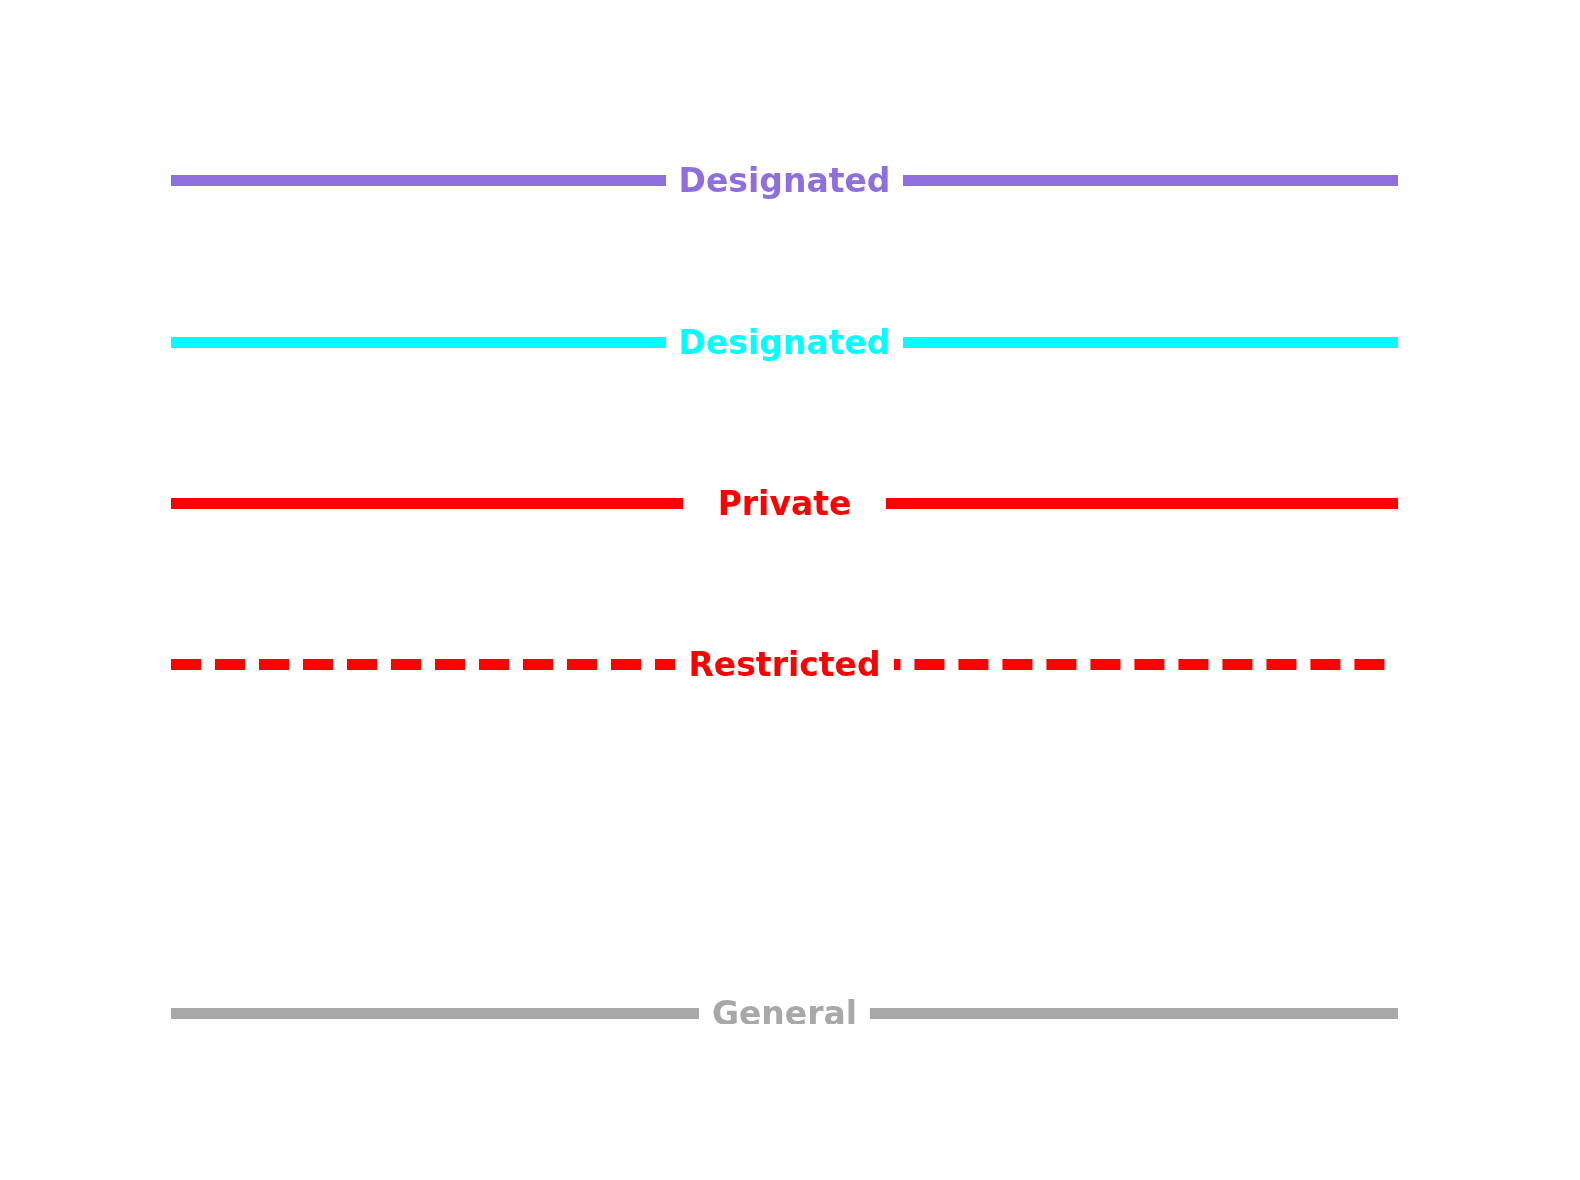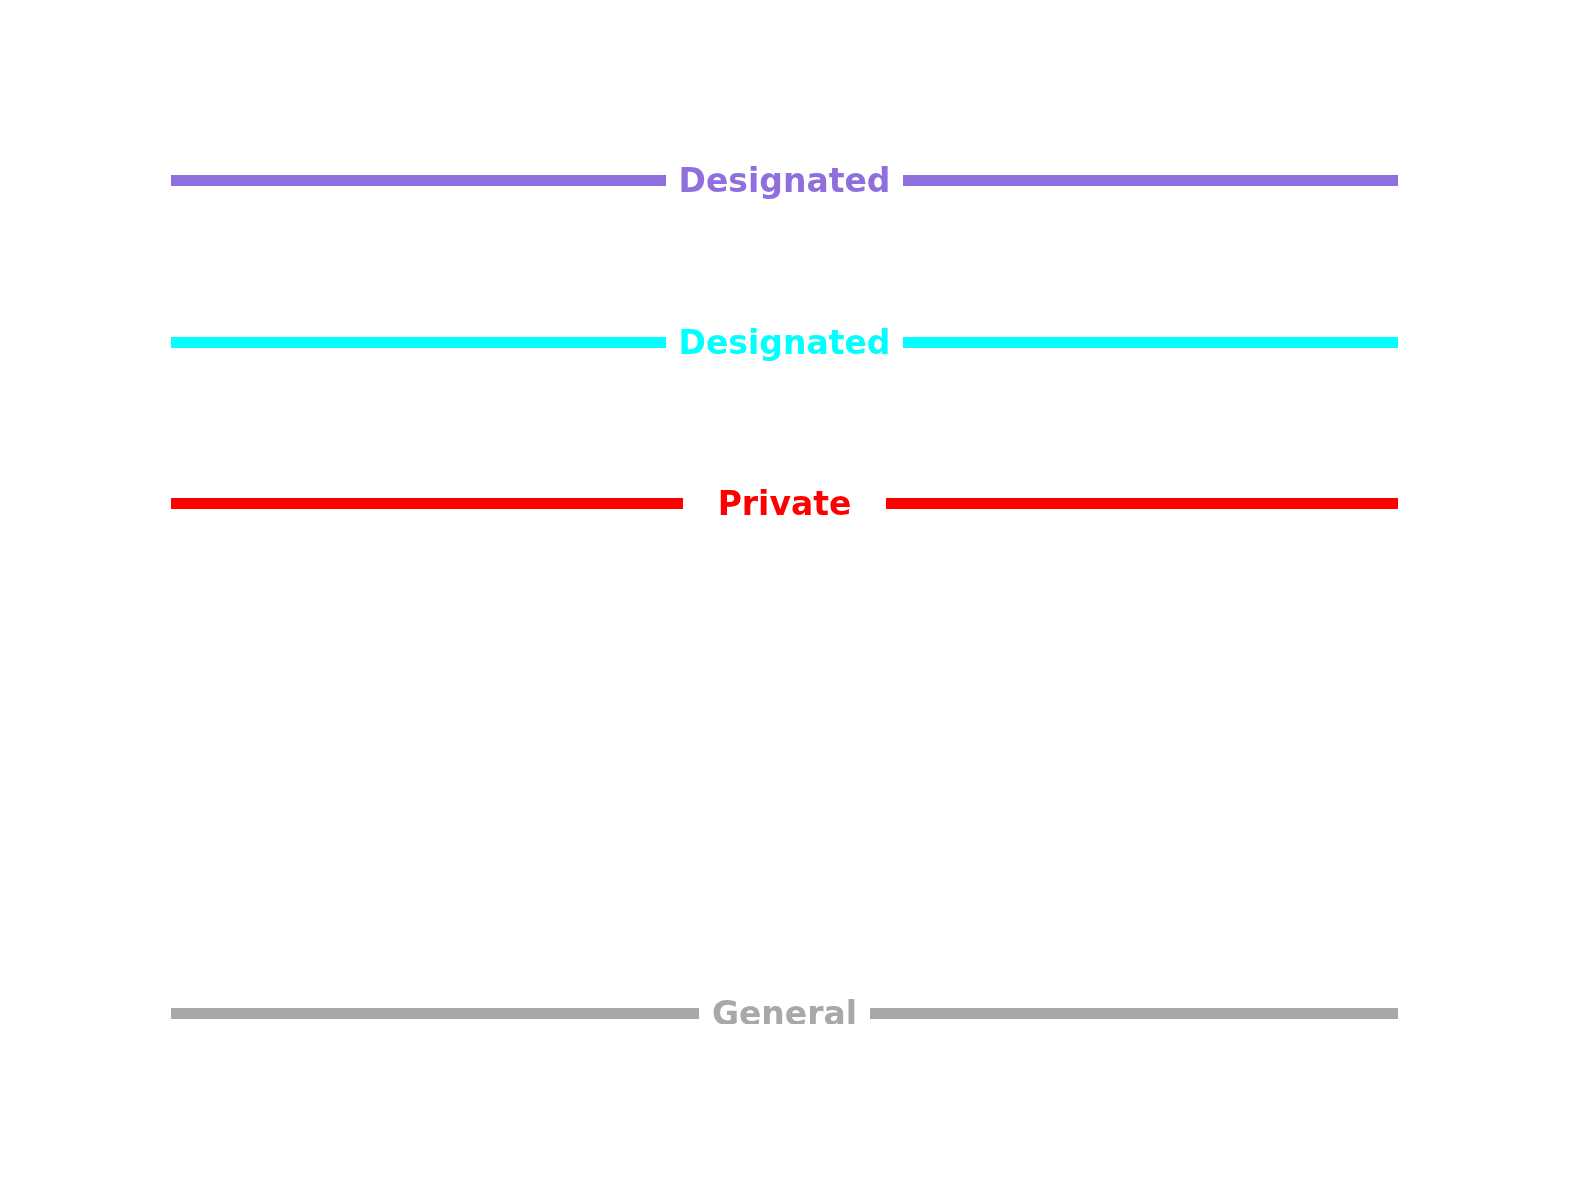--- a/index.html
+++ b/index.html
@@ -86,18 +86,23 @@
     <div class="legend-row" style="--stroke: #00ffff; top: 316px;">
       <div class="line-seg seg-left solid" style="height: 11px; background-size: 44px 11px;"></div>
       <span class="legend-label">Designated</span>
       <div class="line-seg seg-right solid" style="height: 11px; background-size: 44px 11px;"></div>
     </div>
     <div class="legend-row" style="--stroke: #ff0000; top: 477px; gap: 22px;">
       <div class="line-seg seg-left solid" style="height: 11px; background-size: 44px 11px;"></div>
       <span class="legend-label">Private</span>
       <div class="line-seg seg-right solid" style="height: 11px; background-size: 44px 11px;"></div>
     </div>
+    <div class="legend-row" style="--stroke: #ff0000; top: 638px;">
+      <div class="line-seg seg-left dashed" style="height: 11px; background-size: 44px 11px;"></div>
+      <span class="legend-label">Restricted</span>
+      <div class="line-seg seg-right dashed" style="height: 11px; background-size: 44px 11px;"></div>
+    </div>
     <div class="legend-row" style="--stroke: #a8a8a8; top: 987px;">
       <div class="line-seg seg-left solid" style="height: 11px; background-size: 44px 11px;"></div>
       <span class="legend-label">General</span>
       <div class="line-seg seg-right solid" style="height: 11px; background-size: 44px 11px;"></div>
     </div>
   </div>
 
 </body></html>

